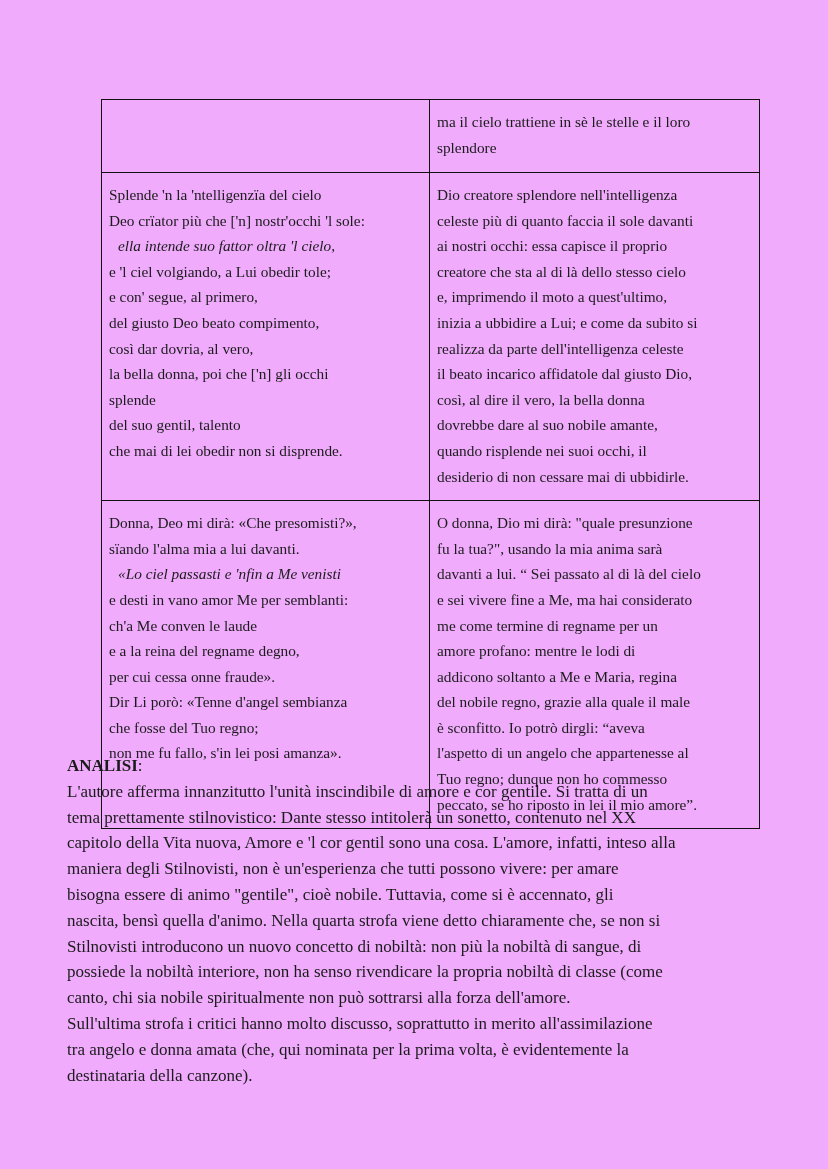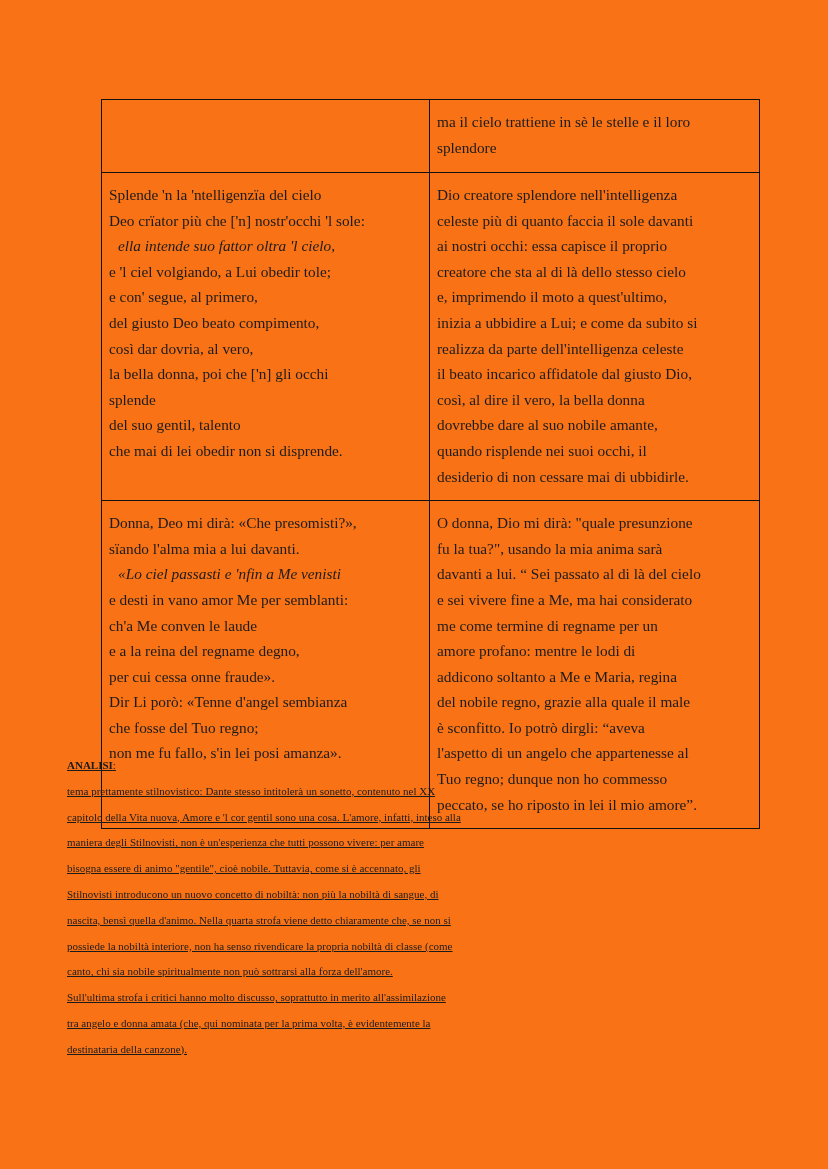--- a/index.html
+++ b/index.html
@@ -15,21 +15,21 @@
     color: #1b1b1b;
     overflow: hidden;
   }
 
   .page {
     position: absolute;
     left: 0;
     top: 0;
     width: 828px;
     height: 1169px;
-    background: #f97316;
+    background: #f0abfc;
   }
 
   
   .compare-table {
     position: absolute;
     left: 101px;
     top: 99px;
     width: 626px;
     border-collapse: collapse;
     table-layout: fixed;
@@ -56,23 +56,22 @@
   .cell-empty {
     height: 52px;
   }
 
   
   .analysis {
     position: absolute;
     left: 67px;
     top: 753px;
     width: 660px;
-    font-size: 11px;
+    font-size: 17px;
     line-height: 25.8px;
-    text-decoration: underline;
   }
   .analysis-heading {
     font-weight: bold;
     display: inline;
   }
   .analysis-heading-colon {
     display: inline;
   }
   .analysis-para {
     margin: 0;
@@ -154,26 +153,27 @@
           <div class="para-line">l'aspetto di un angelo che appartenesse al</div>
           <div class="para-line">Tuo regno; dunque non ho commesso</div>
           <div class="para-line">peccato, se ho riposto in lei il mio amore”.</div>
         </td>
       </tr>
     </tbody>
   </table>
 
   <div class="analysis">
     <p class="analysis-para analysis-first"><span class="analysis-heading">ANALISI</span><span class="analysis-heading-colon">:</span></p>
+    <p class="analysis-para">L'autore afferma innanzitutto l'unità inscindibile di amore e cor gentile. Si tratta di un</p>
     <p class="analysis-para">tema prettamente stilnovistico: Dante stesso intitolerà un sonetto, contenuto nel XX</p>
     <p class="analysis-para">capitolo della Vita nuova, Amore e 'l cor gentil sono una cosa. L'amore, infatti, inteso alla</p>
     <p class="analysis-para">maniera degli Stilnovisti, non è un'esperienza che tutti possono vivere: per amare</p>
     <p class="analysis-para">bisogna essere di animo "gentile", cioè nobile. Tuttavia, come si è accennato, gli</p>
+    <p class="analysis-para">nascita, bensì quella d'animo. Nella quarta strofa viene detto chiaramente che, se non si</p>
     <p class="analysis-para">Stilnovisti introducono un nuovo concetto di nobiltà: non più la nobiltà di sangue, di</p>
-    <p class="analysis-para">nascita, bensì quella d'animo. Nella quarta strofa viene detto chiaramente che, se non si</p>
     <p class="analysis-para">possiede la nobiltà interiore, non ha senso rivendicare la propria nobiltà di classe (come</p>
     <p class="analysis-para">canto, chi sia nobile spiritualmente non può sottrarsi alla forza dell'amore.</p>
     <p class="analysis-para">Sull'ultima strofa i critici hanno molto discusso, soprattutto in merito all'assimilazione</p>
     <p class="analysis-para">tra angelo e donna amata (che, qui nominata per la prima volta, è evidentemente la</p>
     <p class="analysis-para">destinataria della canzone).</p>
   </div>
 
 </div>
 
 </body></html>

